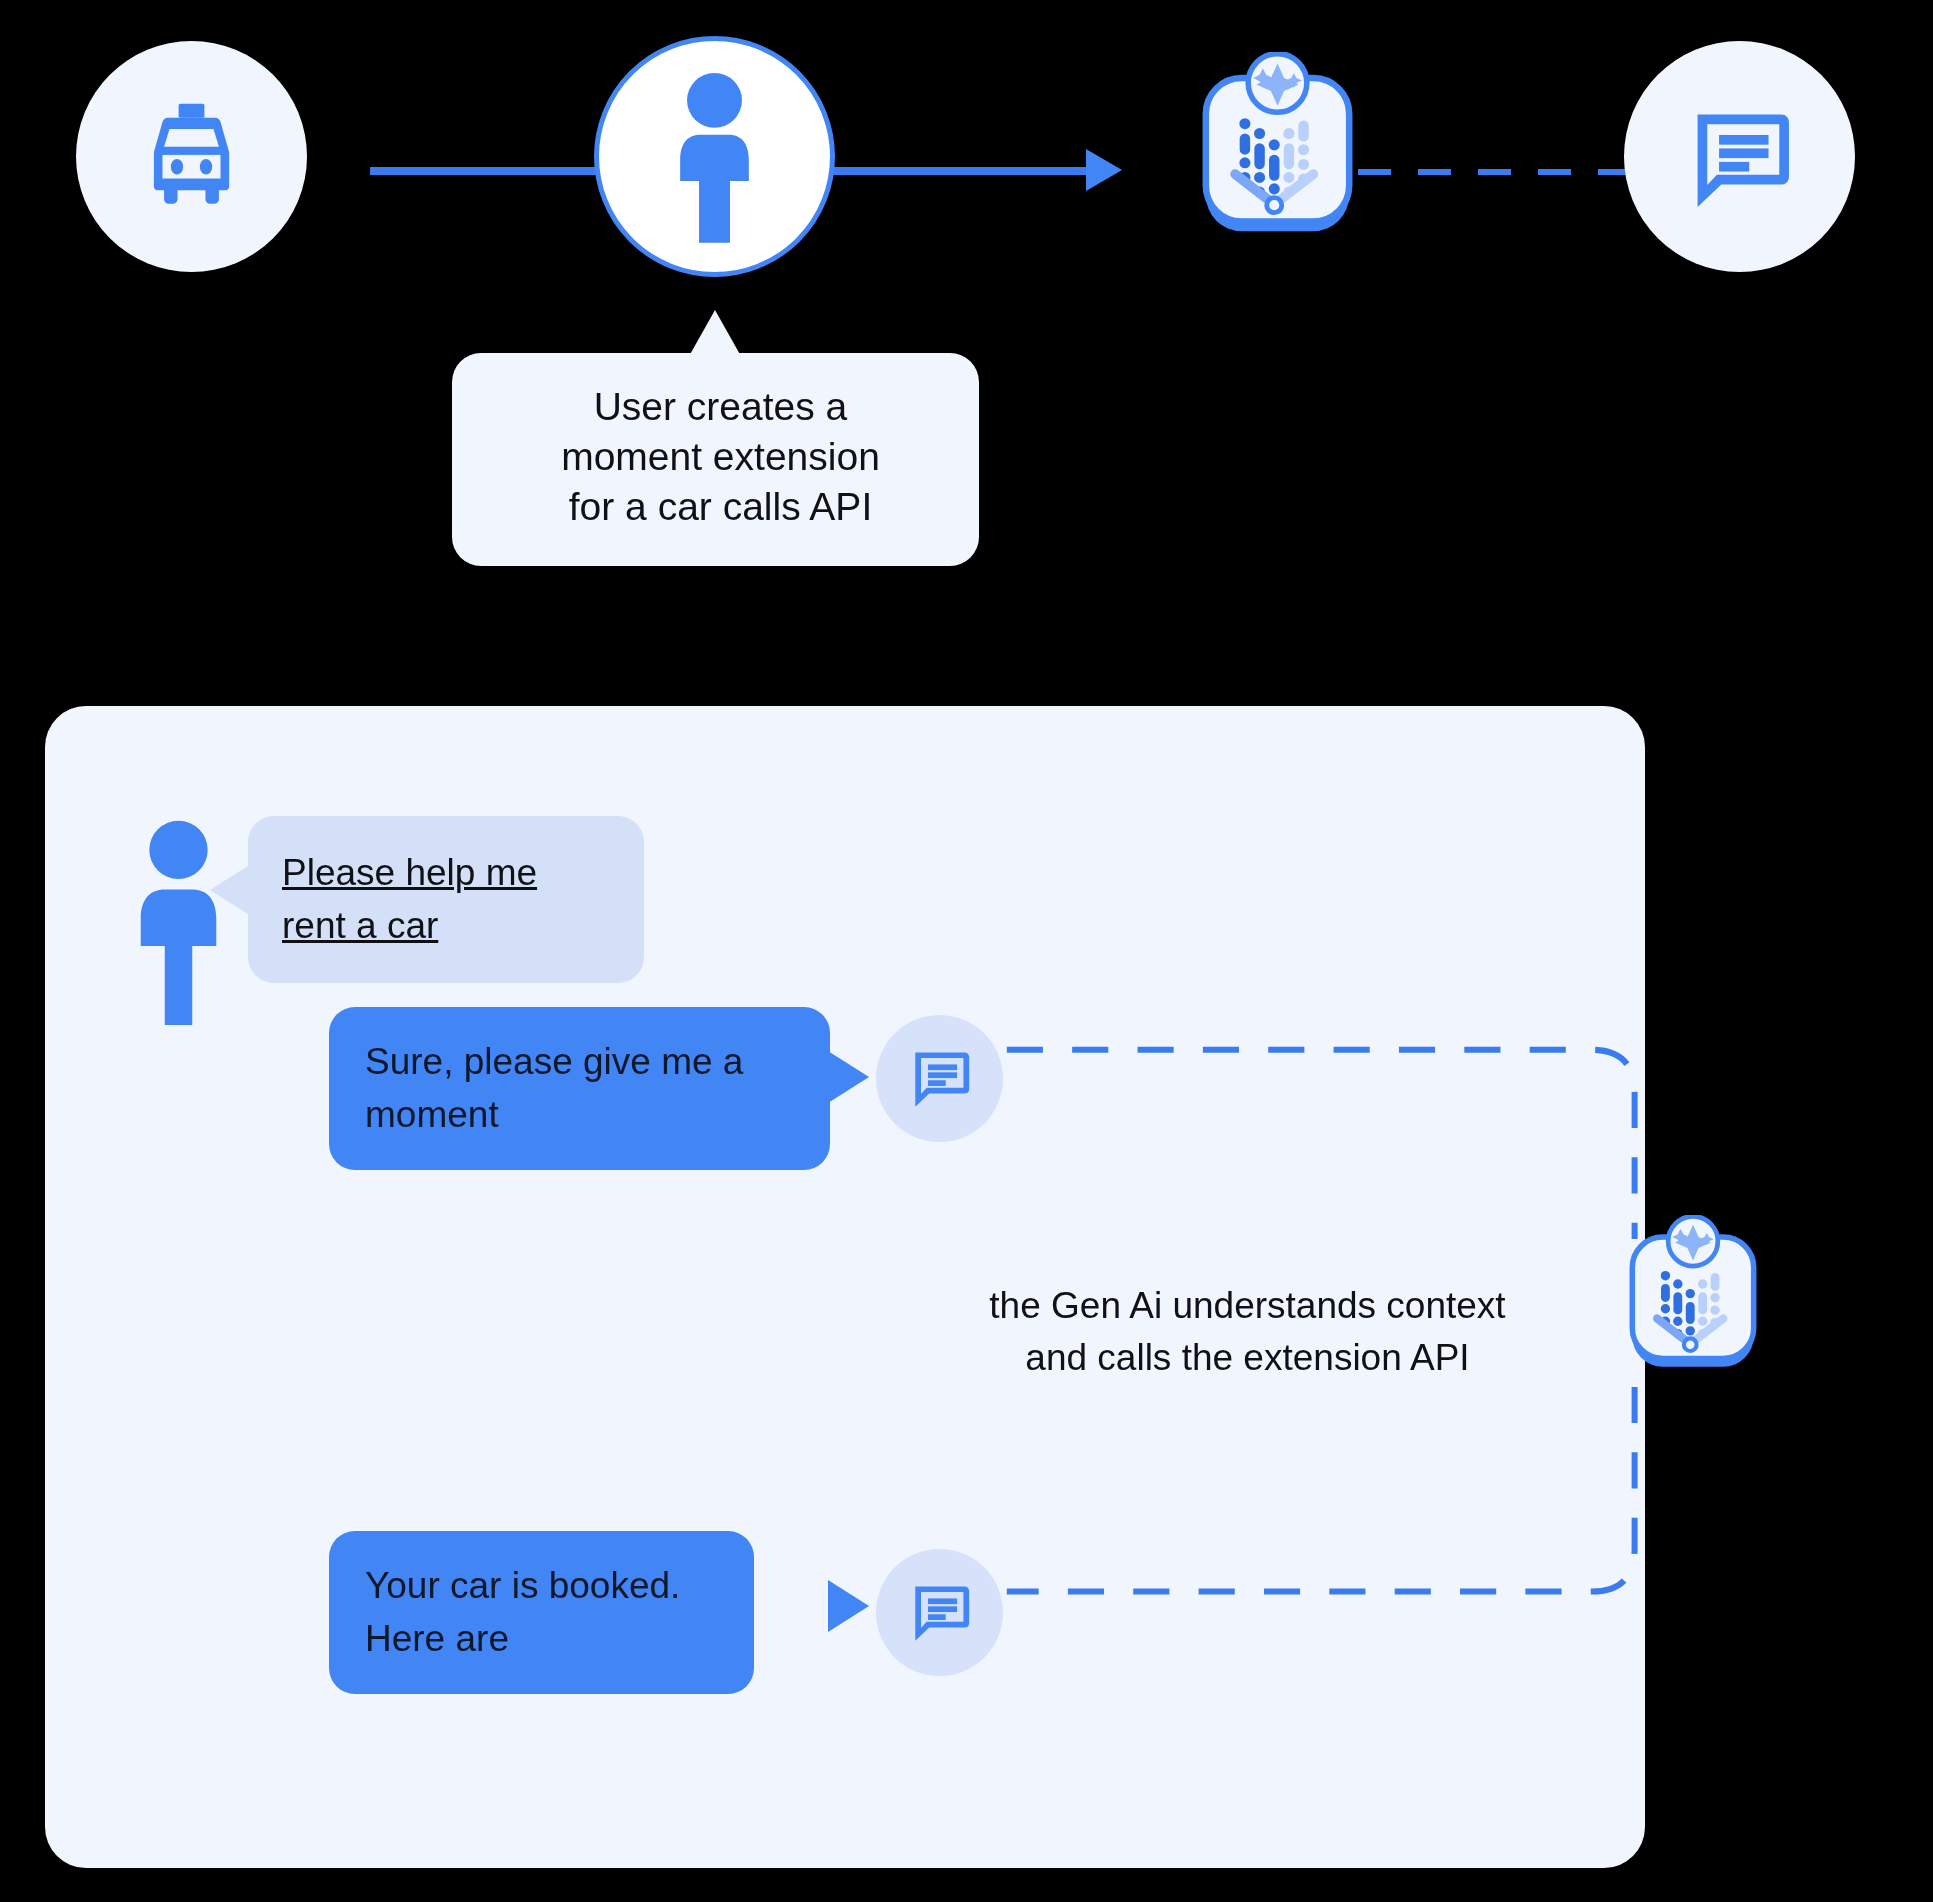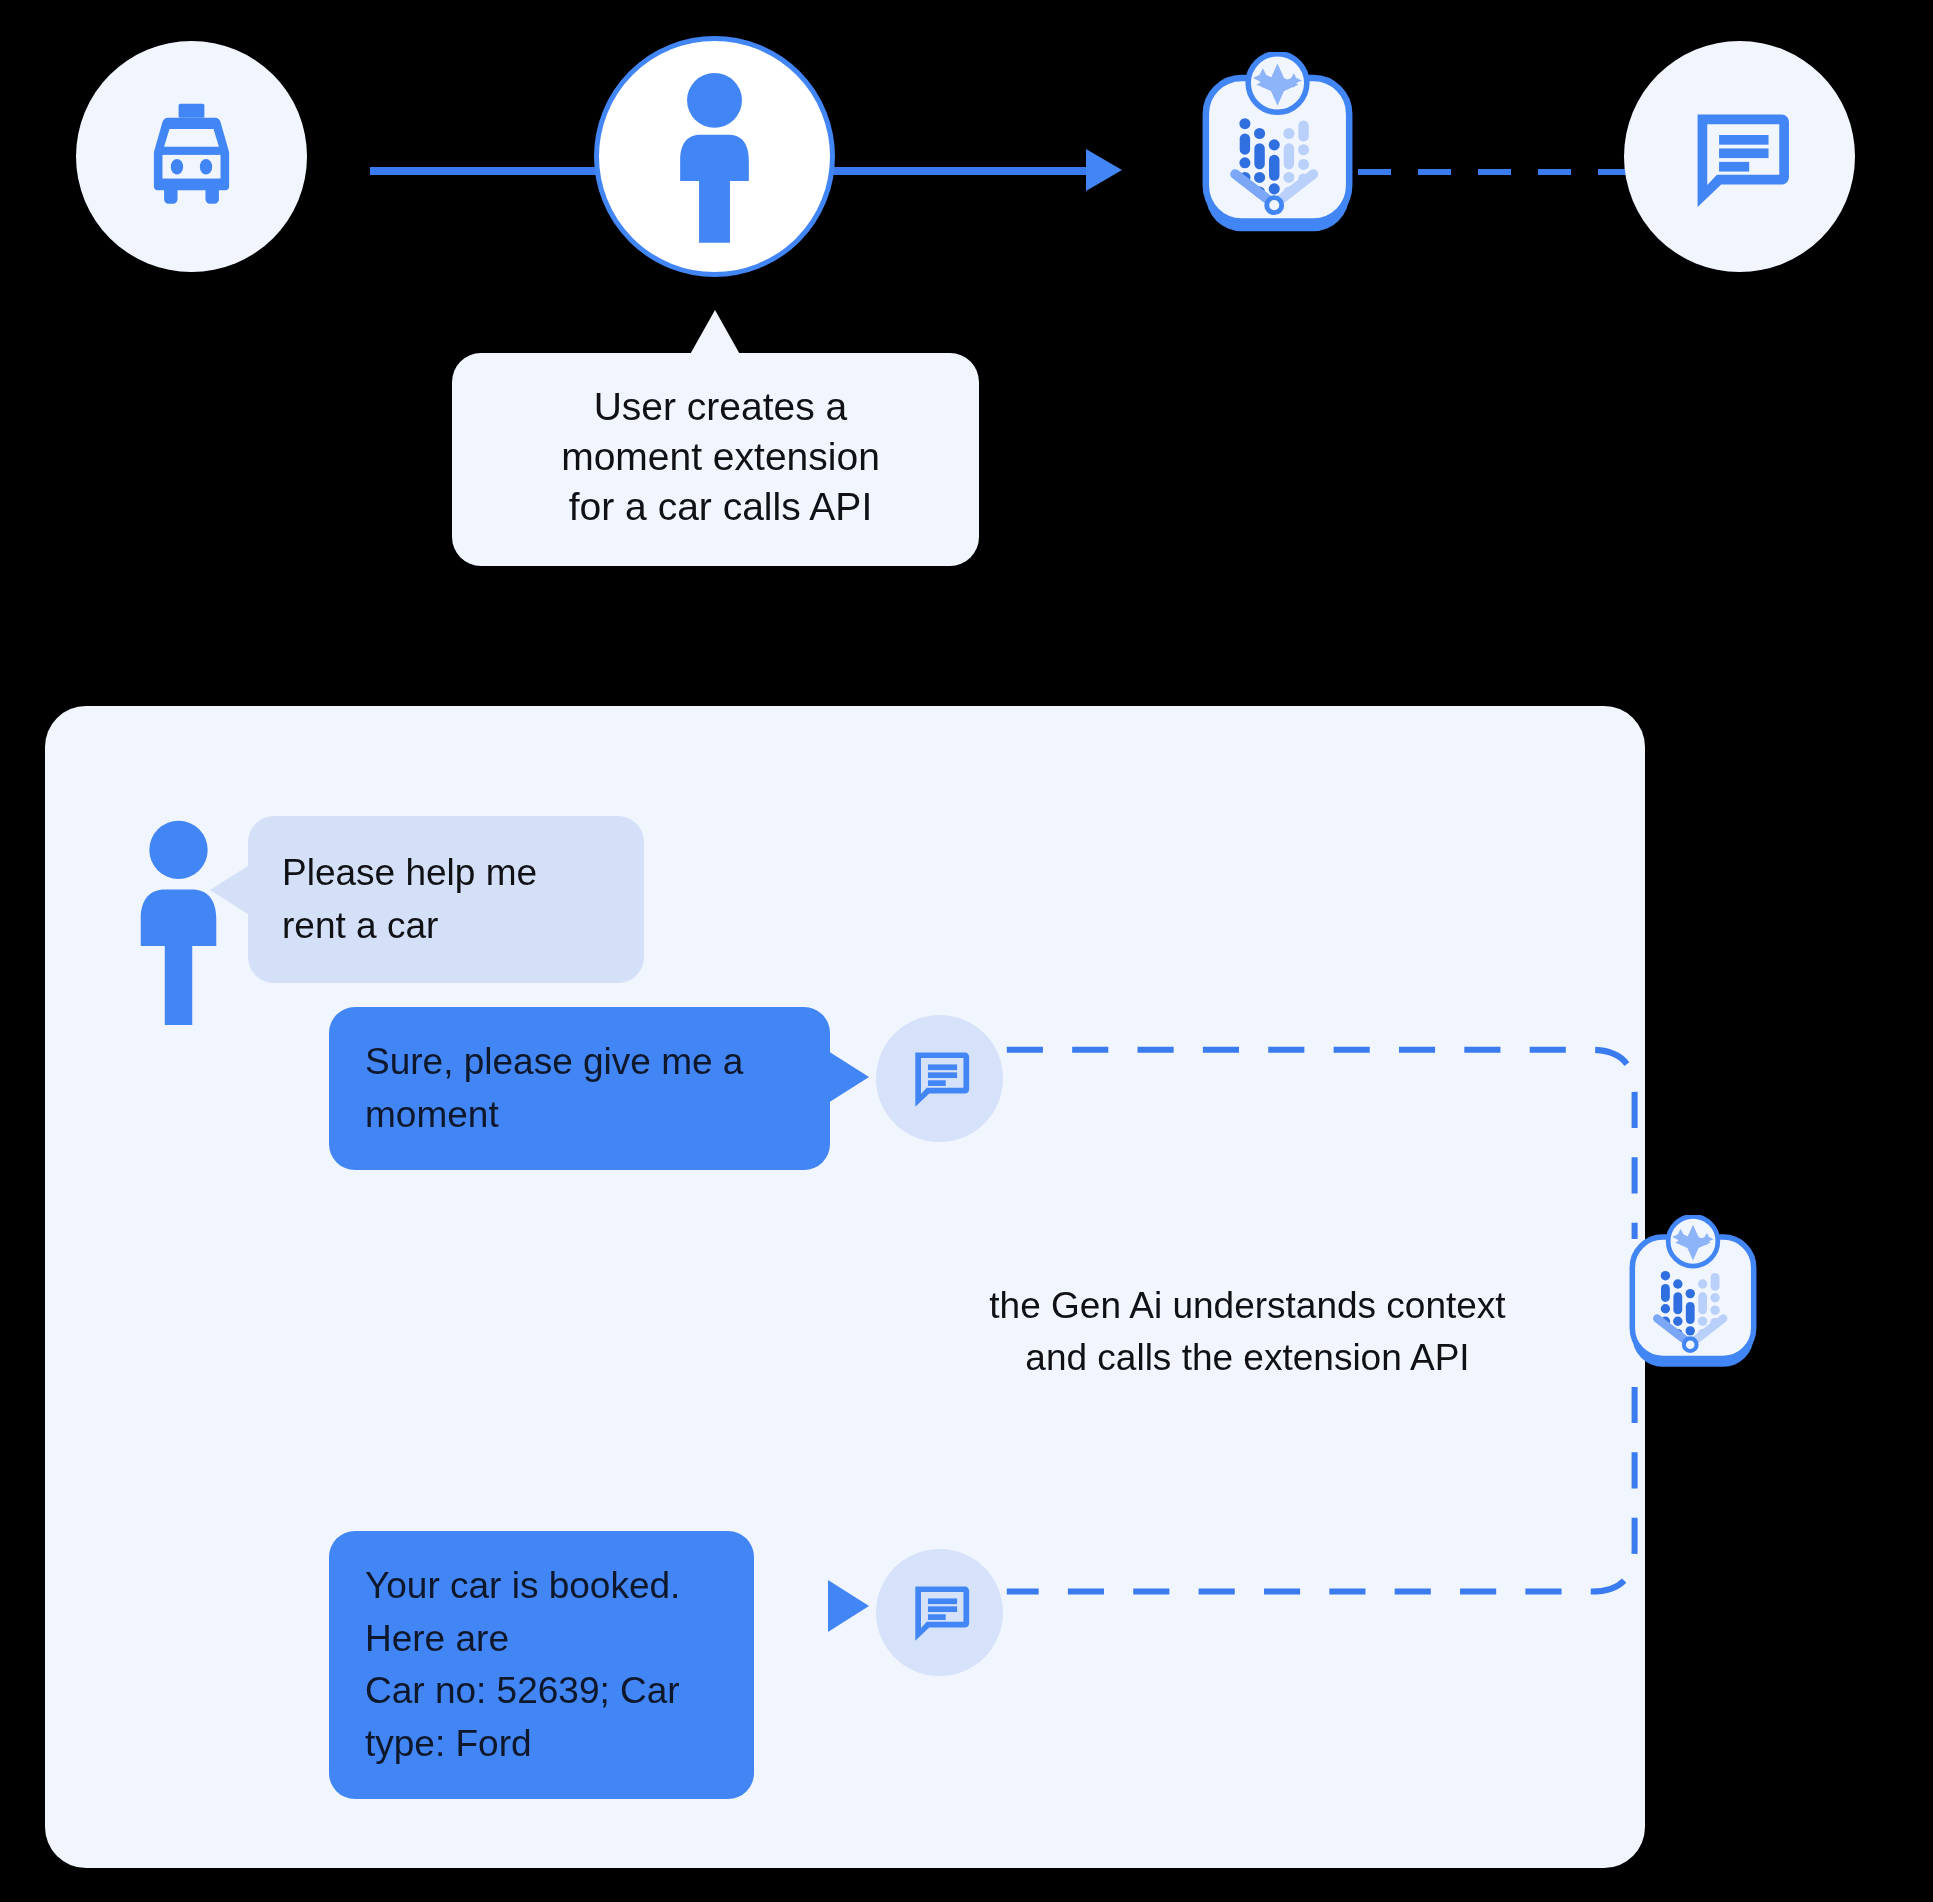--- a/index.html
+++ b/index.html
@@ -146,21 +146,21 @@
     border-right: 41px solid #d3e0f8;
   }
   .tail-right {
     position: absolute;
     width: 0; height: 0;
     border-top: 26px solid transparent;
     border-bottom: 26px solid transparent;
     border-left: 41px solid #4285f4;
   }
 
-  #bubble-1 { left: 248px; top: 816px; width: 396px; }
+  #bubble-1 { left: 248px; top: 816px; width: 396px; text-decoration: underline; }
   #bubble-1-tail { left: 210px; top: 864px; }
 
   #bubble-2 { left: 329px; top: 1007px; width: 501px; }
   #bubble-2-tail { left: 828px; top: 1051px; }
 
   #bubble-3 { left: 329px; top: 1531px; width: 425px; }
   #bubble-3-tail { left: 828px; top: 1580px; }
 
   .chat-avatar-circle {
     position: absolute;
@@ -349,21 +349,20 @@
     </g>
     <path d="M24 75 L46 92" stroke="#7ba7f6" stroke-width="6" stroke-linecap="round" fill="none"></path>
     <path d="M72 75 L50 92" stroke="#b9d0fb" stroke-width="6" stroke-linecap="round" fill="none"></path>
     <circle cx="48" cy="94" r="4.6" fill="#f1f5fe" stroke="#4285f4" stroke-width="3"></circle>
   </svg>
 </div>
 
 <div id="bubble-3-tail" class="tail-right"></div>
 <div id="bubble-3" class="bubble bubble-bot">
   <div>Your car is booked. Here are</div>
-  <div>Car no: 52639; Car type: Ford</div>
 </div>
 <div id="chat-avatar-2" class="chat-avatar-circle">
   <svg width="76" height="76" viewBox="0 0 24 24">
     <path d="M4.2 3.6 L19.8 3.6 C20.6 3.6 21.2 4.2 21.2 5.0 L21.2 15.2 C21.2 16.0 20.6 16.6 19.8 16.6 L8.6 16.6 L4.2 20.8 Z" fill="#4285f4"></path>
     <path d="M6.0 5.4 L19.4 5.4 L19.4 14.8 L7.8 14.8 L6.0 16.7 Z" fill="#d6e2f9"></path>
     <rect x="8.2" y="7.4" width="9.2" height="1.8" fill="#4285f4"></rect>
     <rect x="8.2" y="9.9" width="9.2" height="1.8" fill="#4285f4"></rect>
     <rect x="8.2" y="12.4" width="5.6" height="1.8" fill="#4285f4"></rect>
   </svg>
 </div>

